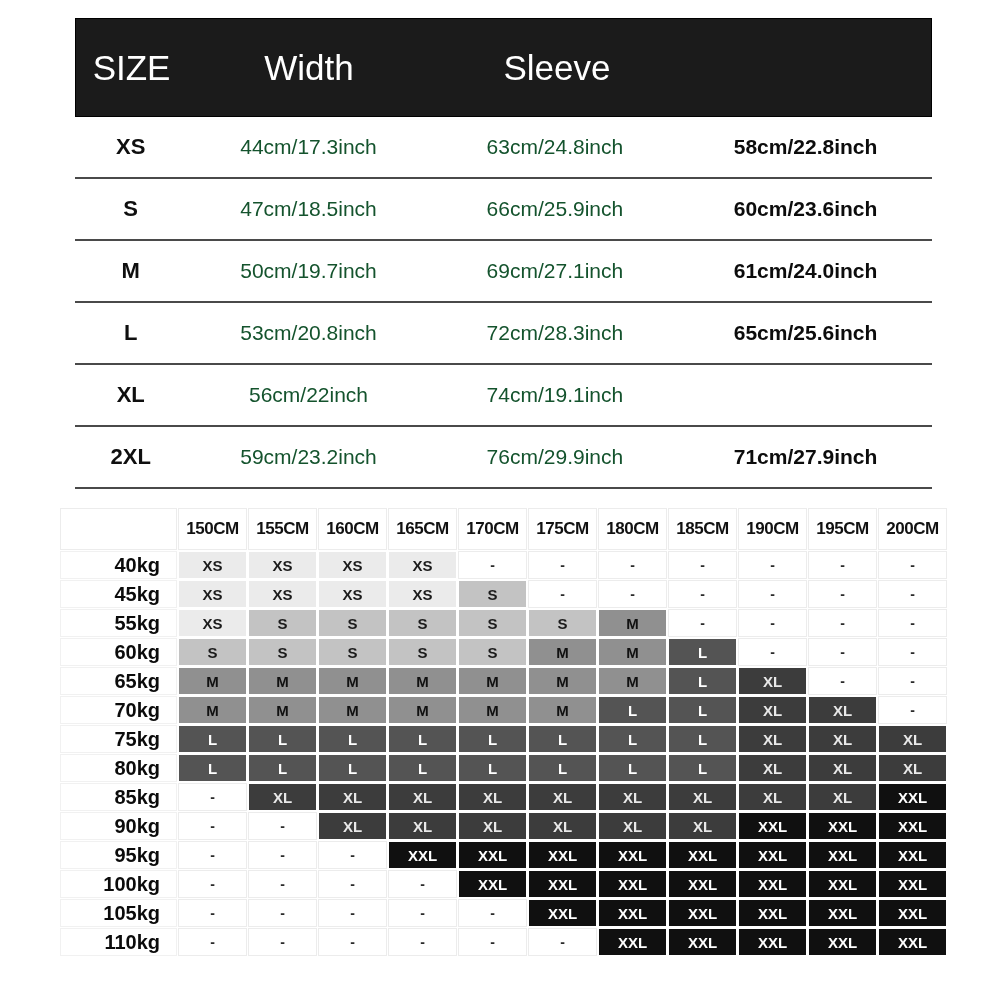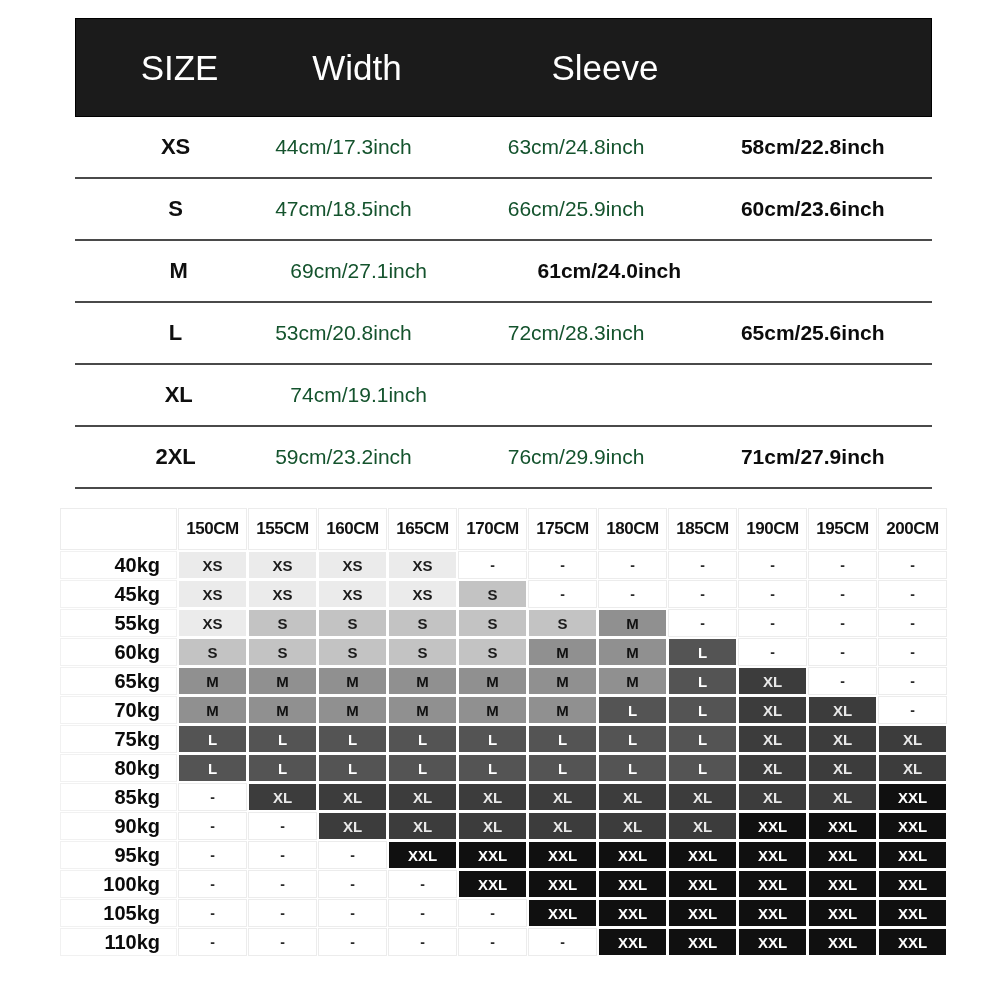--- a/index.html
+++ b/index.html
@@ -6,21 +6,21 @@
   body { width:1000px; height:1000px; font-family:"Liberation Sans", sans-serif; }
   .canvas { position:relative; width:1000px; height:1000px; background:#ffffff; overflow:hidden; }
 
   
   .mtable { position:absolute; left:75px; top:18px; width:857px; }
   .mhead {
     height:97px; background:#1b1b1b; border:1px solid #000;
     display:flex; align-items:center; color:#ffffff; font-size:35px;
   }
   .c { text-align:center; }
-  .c-size   { width:13%;padding-left:48px; }
+  .c-size   { width:13%; }
   .c-width  { width:28.5%; }
   .c-length { width:29%; }
   .c-sleeve { width:29.5%; }
   .mrow {
     display:flex; align-items:center; height:60px;
     border-bottom:2px solid #4a4a4a; font-size:21px;
   }
   .mrow .c-size   { font-weight:bold; font-size:22px; color:#0f0f0f; }
   .mrow .c-width,
   .mrow .c-length { color:#14532d; }
@@ -66,31 +66,33 @@
           <div class="c c-sleeve">58cm/22.8inch</div>
         </div>
         <div class="mrow">
           <div class="c c-size">S</div>
           <div class="c c-width">47cm/18.5inch</div>
           <div class="c c-length">66cm/25.9inch</div>
           <div class="c c-sleeve">60cm/23.6inch</div>
         </div>
         <div class="mrow">
           <div class="c c-size">M</div>
+          <div class="c c-width">50cm/19.7inch</div>
           <div class="c c-length">69cm/27.1inch</div>
           <div class="c c-sleeve">61cm/24.0inch</div>
         </div>
         <div class="mrow">
           <div class="c c-size">L</div>
           <div class="c c-width">53cm/20.8inch</div>
           <div class="c c-length">72cm/28.3inch</div>
           <div class="c c-sleeve">65cm/25.6inch</div>
         </div>
         <div class="mrow">
           <div class="c c-size">XL</div>
+          <div class="c c-width">56cm/22inch</div>
           <div class="c c-length">74cm/19.1inch</div>
         </div>
         <div class="mrow">
           <div class="c c-size">2XL</div>
           <div class="c c-width">59cm/23.2inch</div>
           <div class="c c-length">76cm/29.9inch</div>
           <div class="c c-sleeve">71cm/27.9inch</div>
         </div>
       </div>
   </section>

